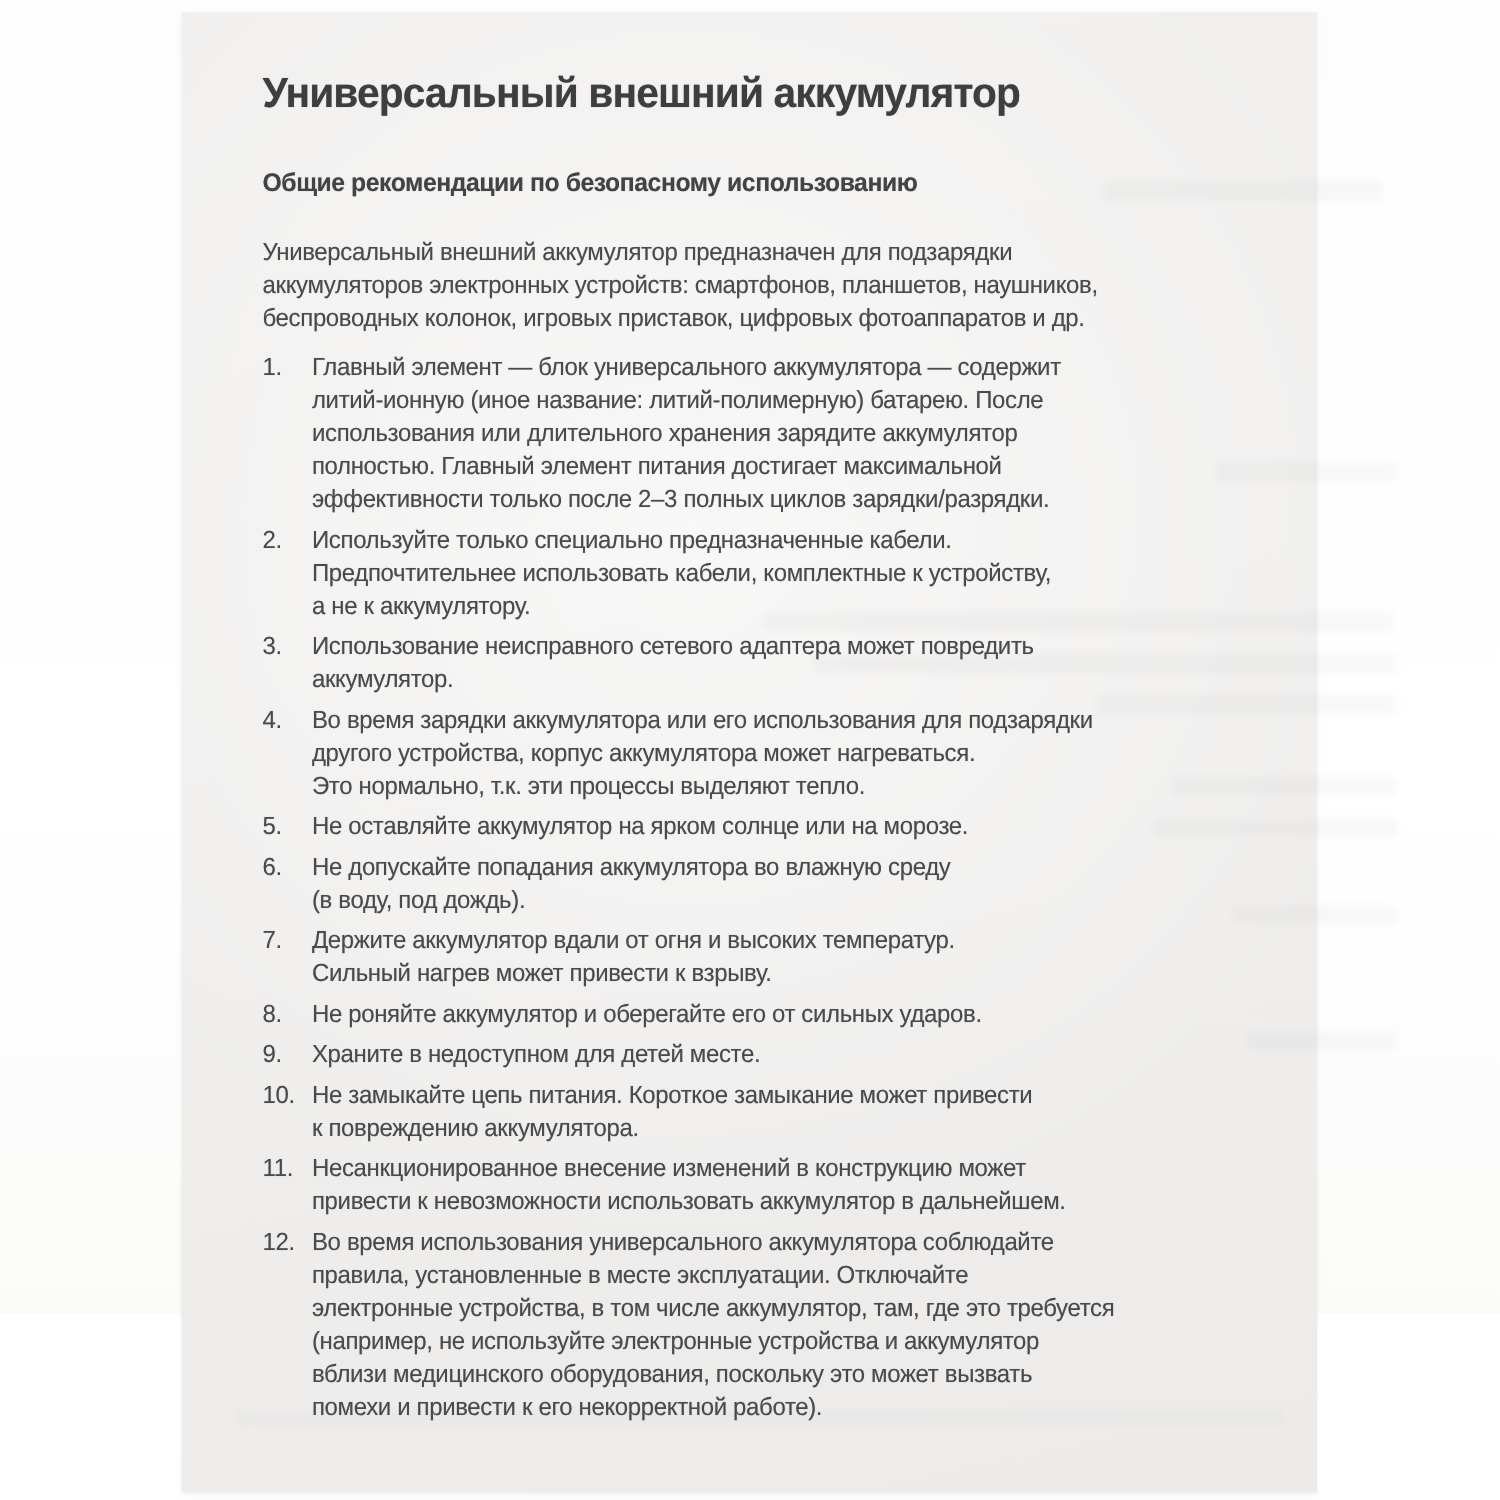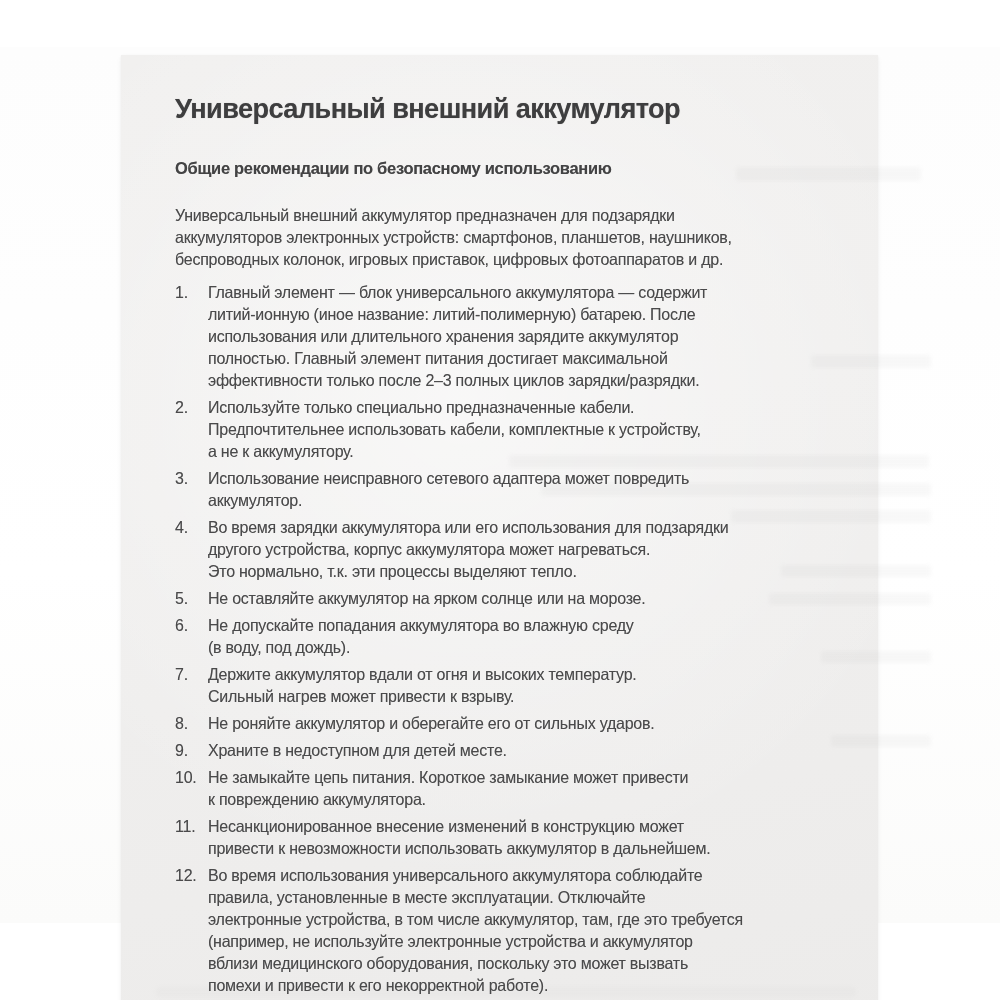--- a/index.html
+++ b/index.html
@@ -9,21 +9,20 @@
     height: 1000px;
     background: #ffffff;
     overflow: hidden;
     font-family: "Liberation Sans", sans-serif;
   }
   .stage {
     position: relative;
     width: 1000px;
     height: 876px;
     background: linear-gradient(180deg, #fdfdfd 0%, #ffffff 60%, #fbfbfa 100%);
-    margin-top: 47px;
   }
   
   .page {
     position: absolute;
     left: 121px;
     top: 8px;
     width: 757px;
     height: 987px;
     background:
       radial-gradient(120% 90% at 45% 35%, rgba(255,255,255,0.55) 0%, rgba(255,255,255,0) 55%),

